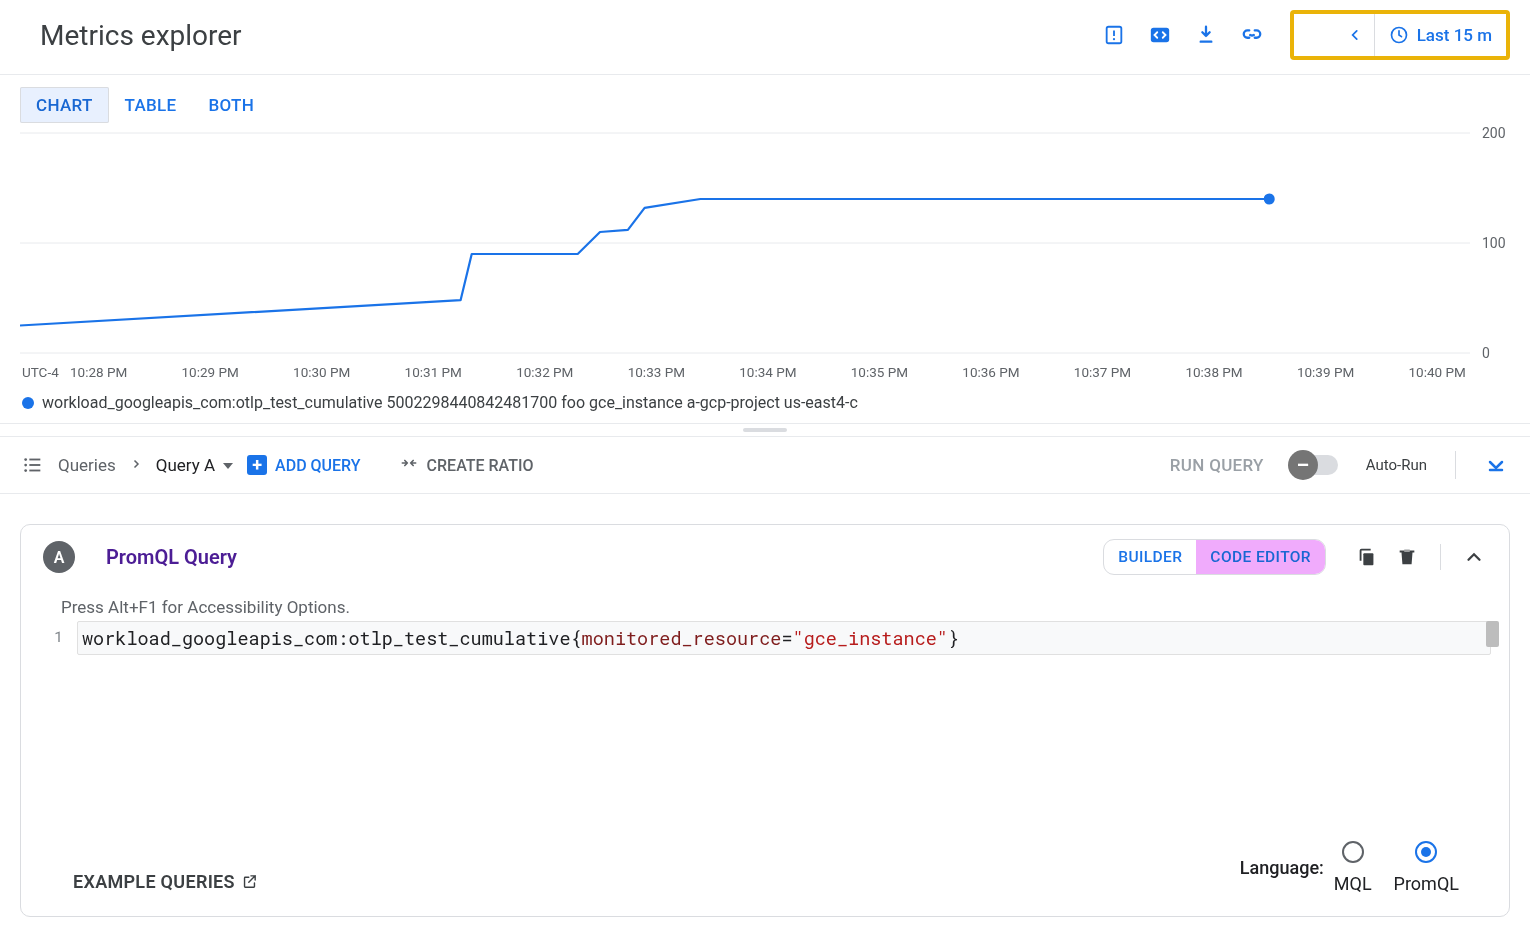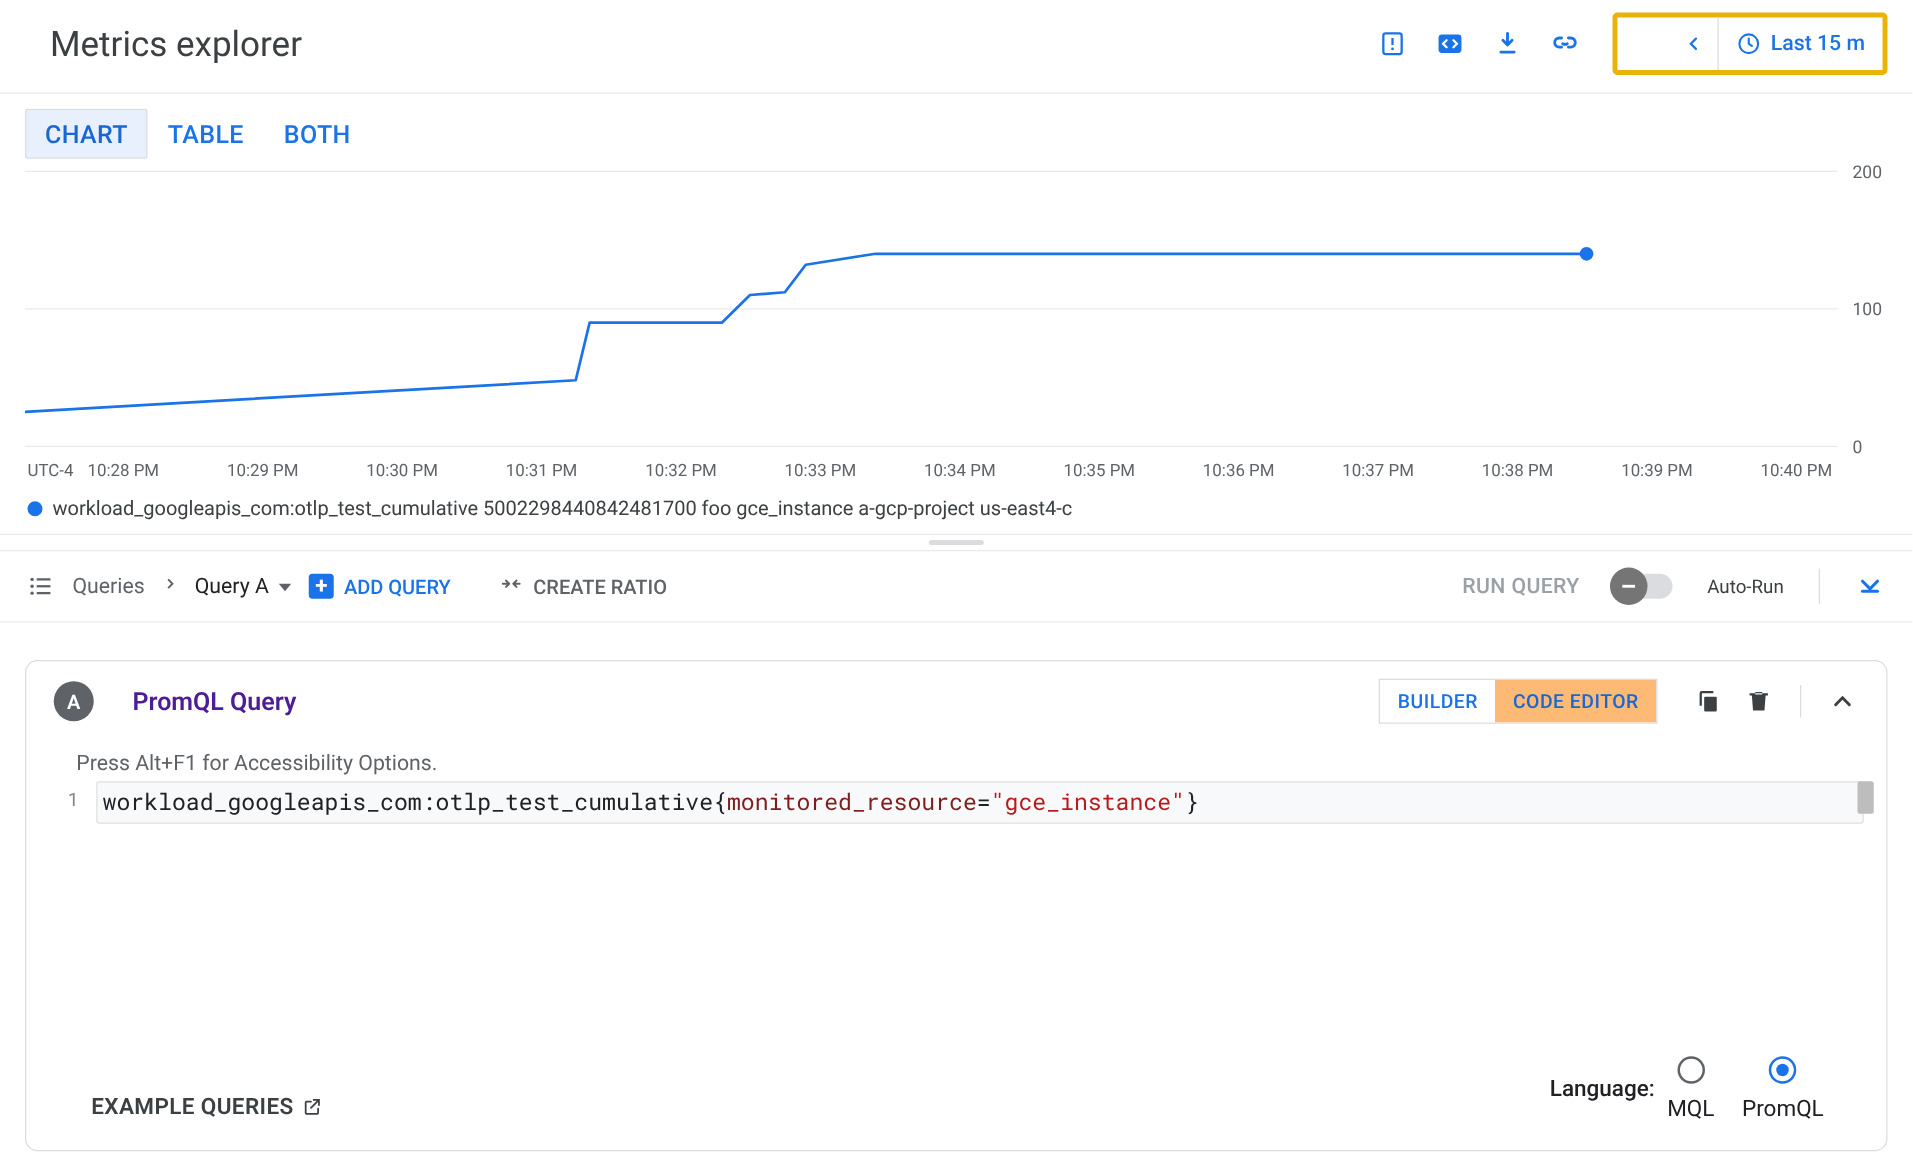--- a/index.html
+++ b/index.html
@@ -30,21 +30,21 @@
   .hdr-icon { width: 28px; height: 28px; display:flex; align-items:center; justify-content:center; cursor:pointer; }
   .hdr-icon svg { width: 22px; height: 22px; }
   .time-range-group { display:flex; align-items:center; border:4px solid #eab308; border-radius:4px; overflow:hidden; margin-left:6px;padding-left:43px;}
   .time-range-prev { width:38px; height:42px; display:flex; align-items:center; justify-content:center; border-right:1px solid #dadce0; cursor:pointer;}
   .time-range-btn { height:42px; padding:0 14px; display:flex; align-items:center; gap:8px; color:#1a73e8; font-size:17px; font-weight:500; cursor:pointer;}
 
   
   .view-tabs { display:flex; padding: 12px 0 0 20px; }
   .view-tab {
     padding: 8px 16px;
-    font-size: 20px;
+    font-size: 17px;
     font-weight: 500;
     color: #1a73e8;
     letter-spacing: .3px;
     cursor:pointer;
   }
   .view-tab.active { background:#e8f0fe; color:#1967d2; border-radius:2px; box-shadow: inset 0 0 0 1px #dadce0; }
 
   
   .chart-wrap { position: relative; height: 300px; padding: 2px 20px 0 20px; }
   .chart-svg { width: 100%; height: 262px; display:block; }
@@ -75,24 +75,24 @@
   .auto-run-label { font-size:15px; color:#3c4043; }
   .toolbar-sep { width:1px; height:28px; background:#dadce0; }
   .expand-icon svg { width:24px; height:24px; }
 
   
   .query-card { margin: 30px 20px; border:1px solid #dadce0; border-radius:10px; background:#fff; }
   .qc-header { display:flex; align-items:center; padding: 14px 22px; gap:14px; }
   .qc-badge { width:32px; height:32px; border-radius:50%; background:#5f6368; color:#fff; display:flex; align-items:center; justify-content:center; font-weight:600; font-size:16px;}
   .qc-title { font-size:20px; font-weight:600; color:#4c1d95;margin-left:17px; }
   .qc-grow { flex:1 1 auto; }
-  .mode-group { display:flex; border:1px solid #dadce0; border-radius:0; overflow:hidden; }
+  .mode-group { display:flex; border:1px solid #dadce0; border-radius:11px; overflow:hidden; }
   .mode-btn { padding:8px 14px; font-size:15.5px; font-weight:500; letter-spacing:.4px; cursor:pointer; }
   .mode-btn.builder { color:#1a73e8; }
-  .mode-btn.active { background:#fdba74; color:#1967d2; }
+  .mode-btn.active { background:#f0abfc; color:#1967d2; }
   .qc-icon { width:26px; height:26px; display:flex; align-items:center; justify-content:center; cursor:pointer; color:#3c4043; }
   .qc-icon svg { width:22px; height:22px; }
   .qc-sep { width:1px; height:26px; background:#dadce0; margin:0 6px; }
 
   .qc-hint { padding: 8px 22px 2px 40px; font-size:17px; color:#5f6368; }
 
   .editor { position:relative; padding: 2px 18px 0 18px; font-family: "Roboto Mono","Courier New",monospace; font-size:18.5px; }
   .gutter-line { display:flex; }
   .gutter-num { width:38px; text-align:right; padding-right:14px; color:#80868b; font-size:15px; padding-top:5px;}
   .code-line { flex:1; padding:4px 4px; background:#f8f9fa; border:1px solid #e0e0e0; border-radius:2px; white-space:pre; }

